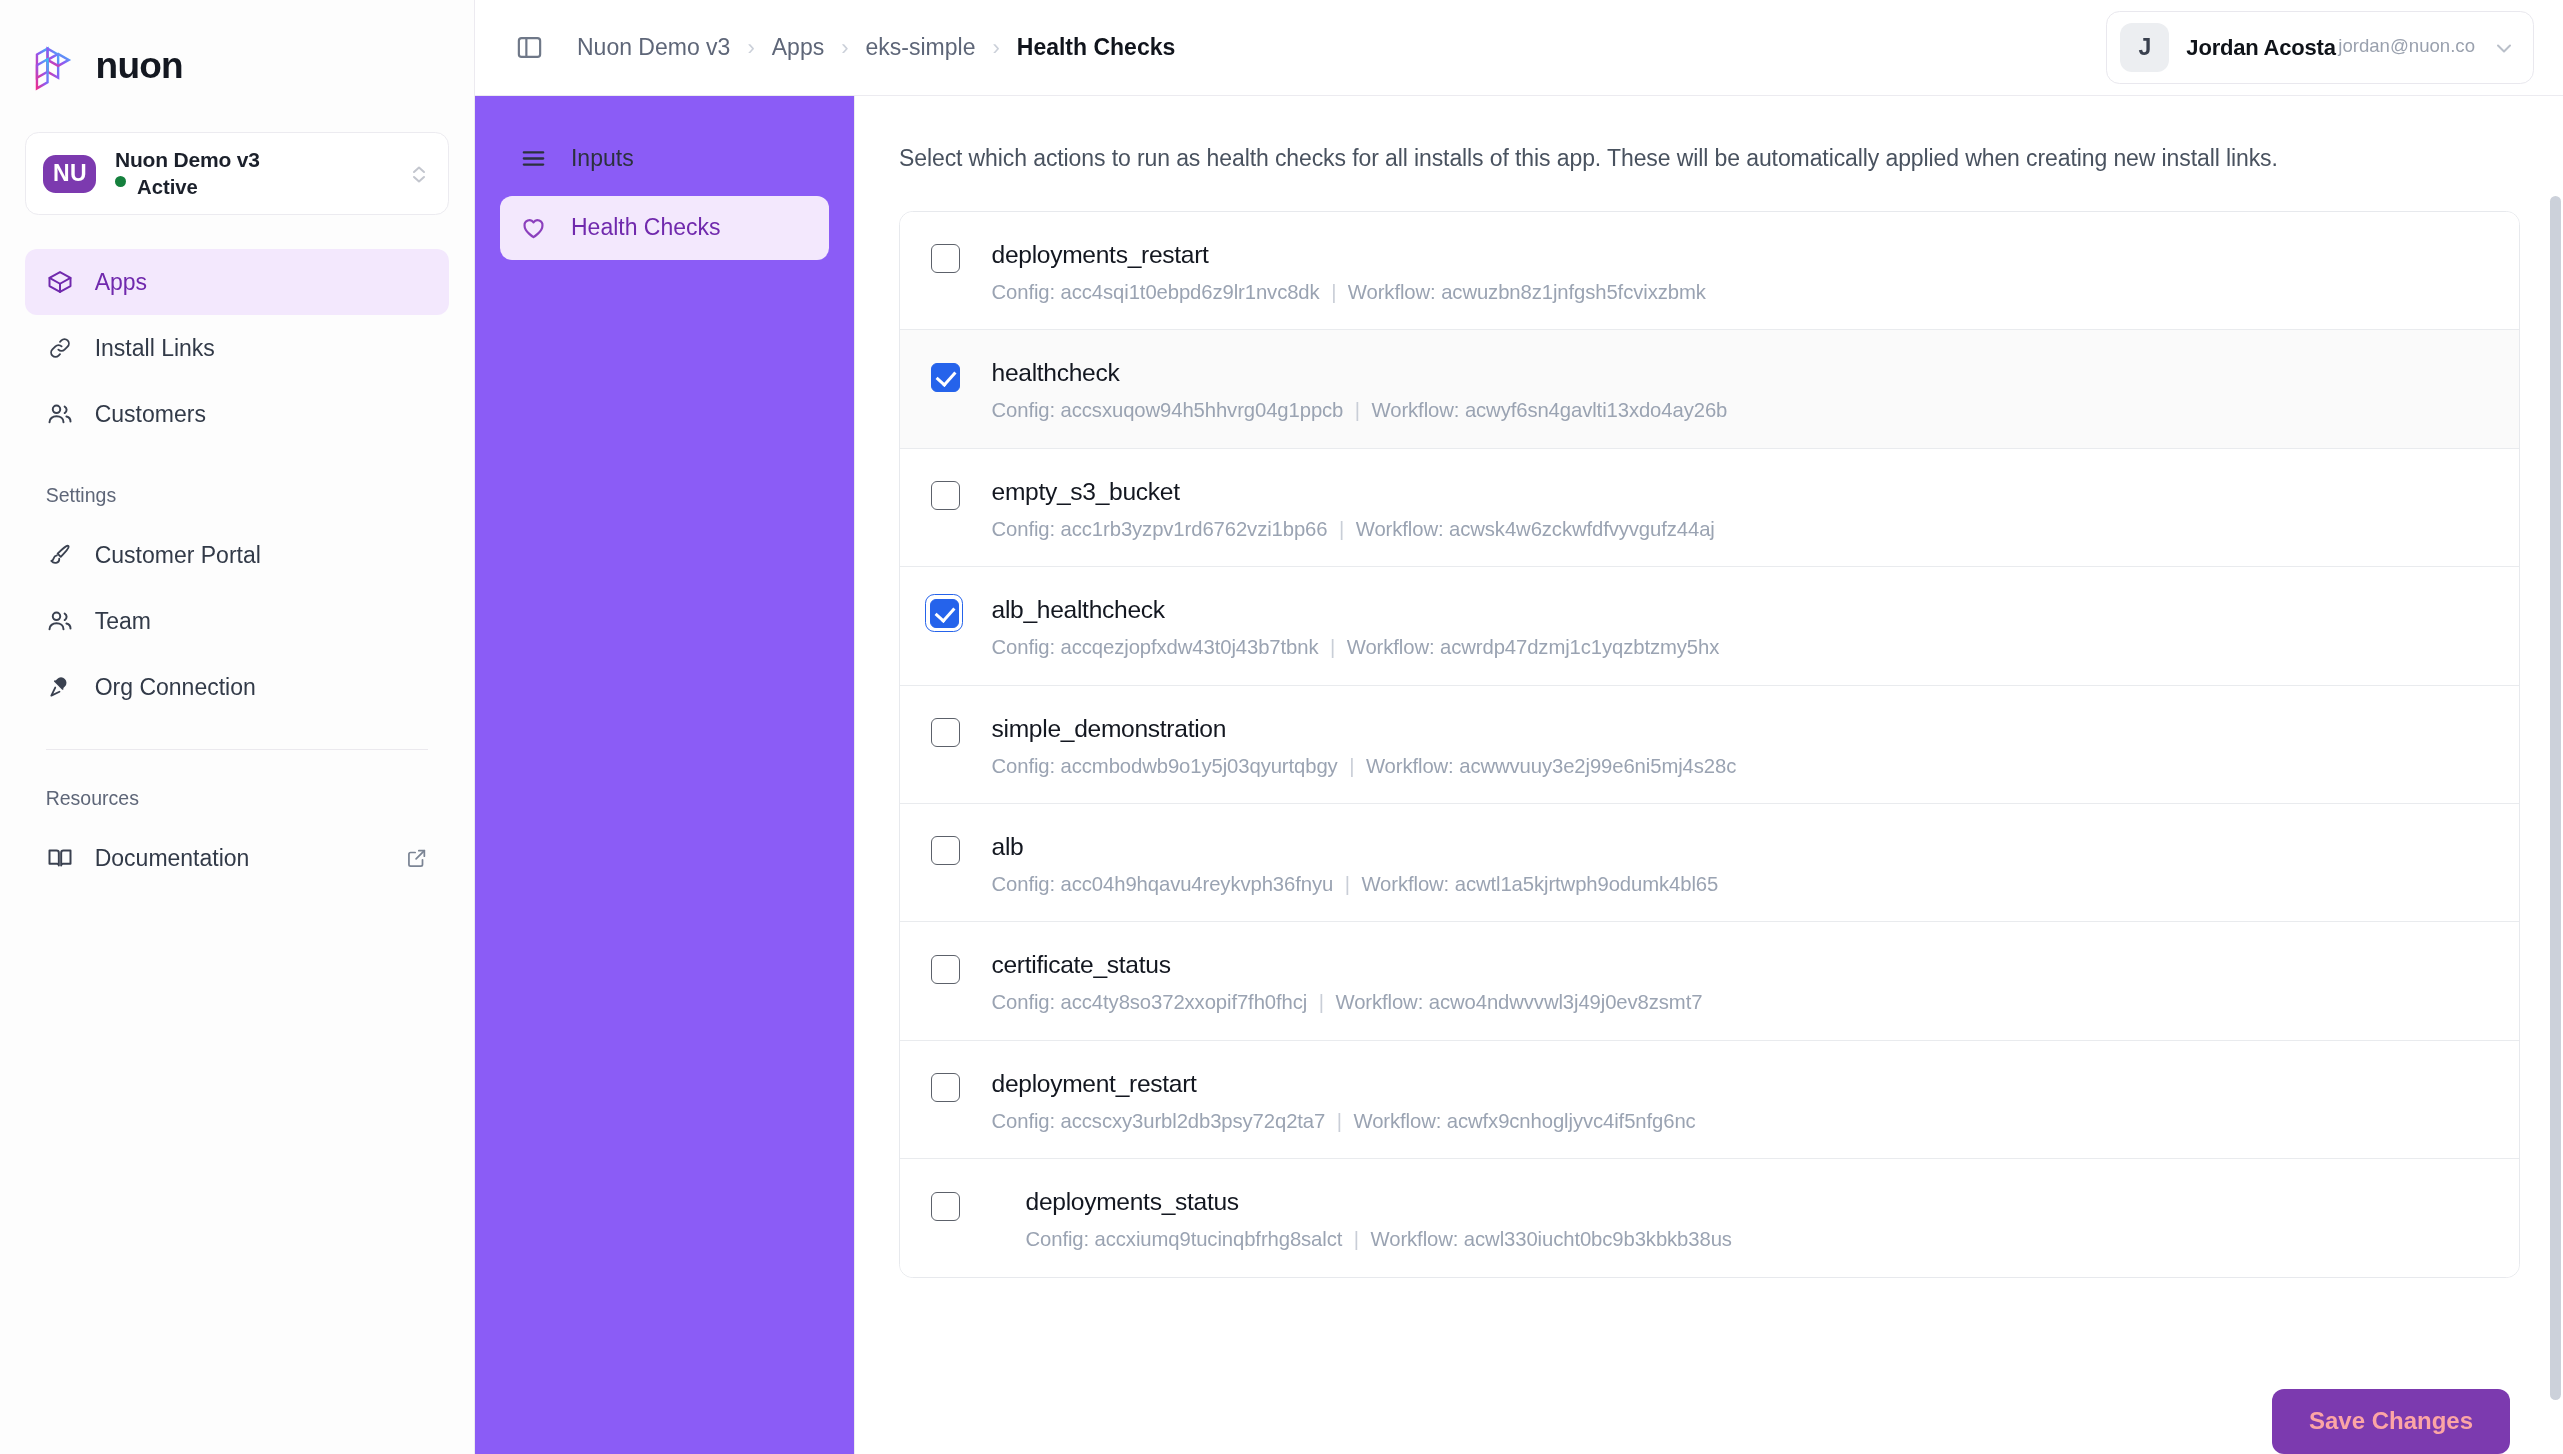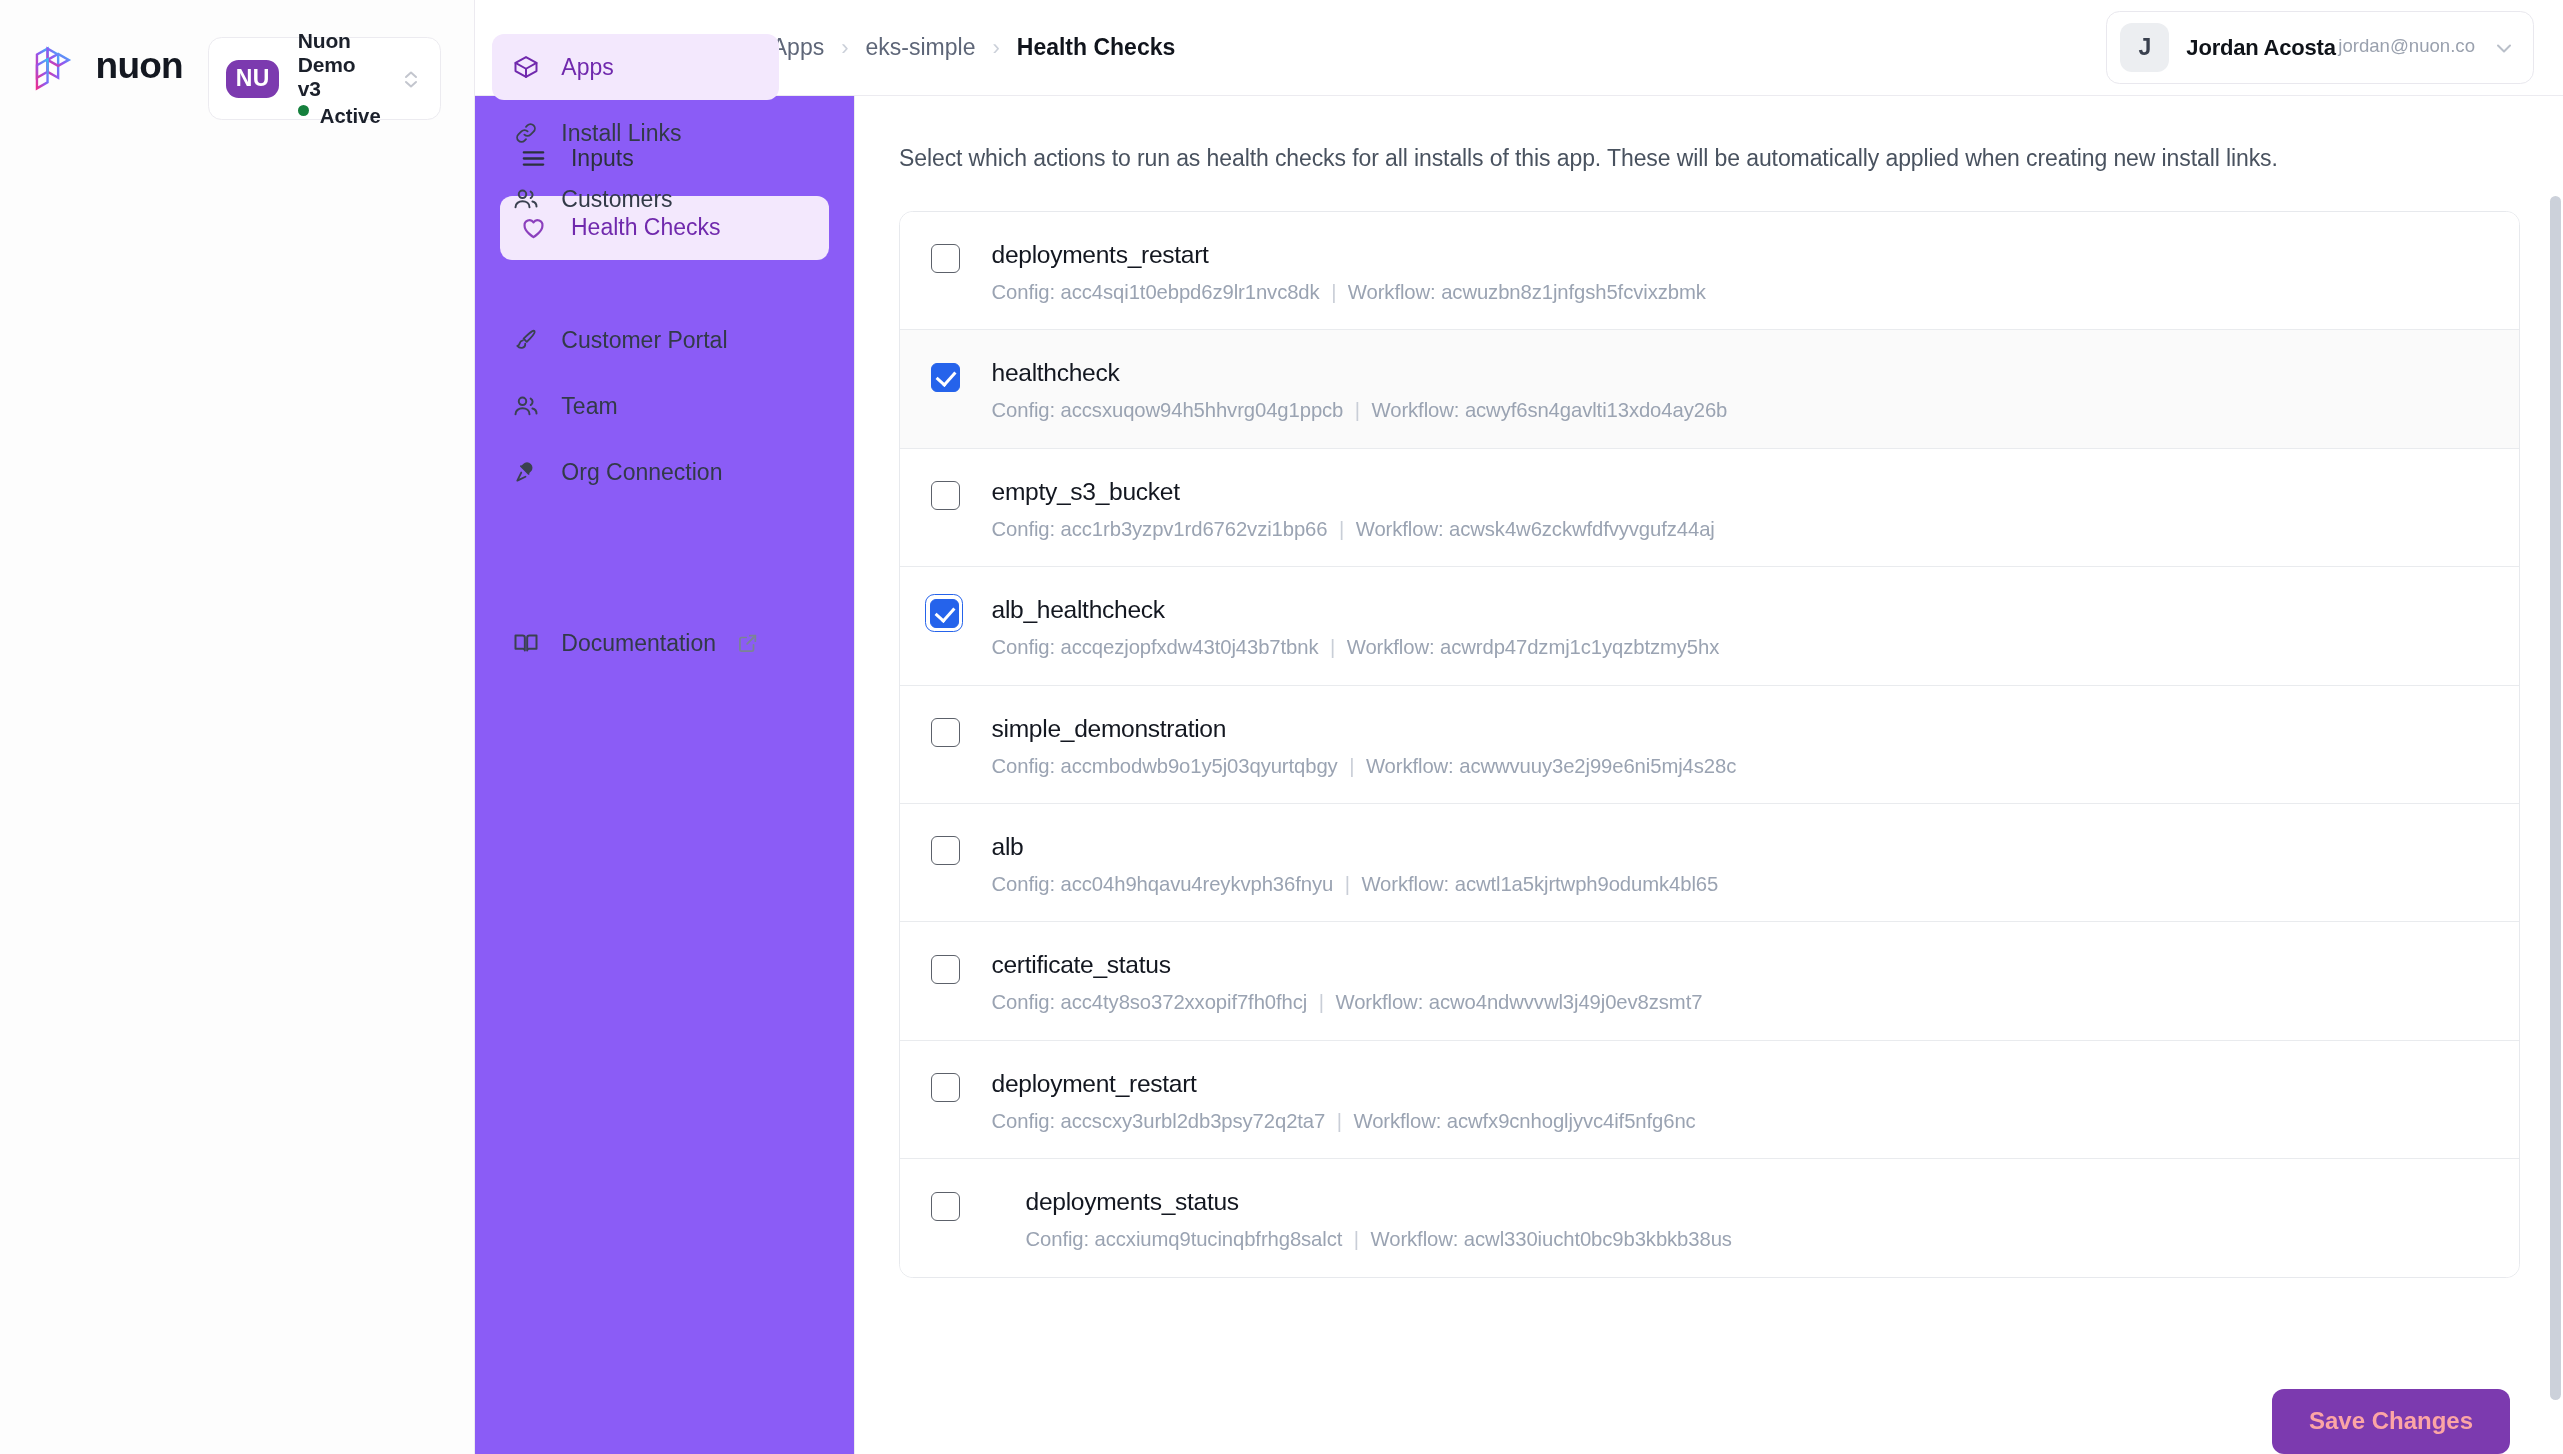--- a/index.html
+++ b/index.html
@@ -14,21 +14,21 @@
   .app { display:flex; width:2563px; height:1454px; }
 
   
   .sidebar {
     width:475px;
     min-width:475px;
     height:1454px;
     background:#fdfdfd;
     border-right:0.8px solid #eceaf0;
     display:flex;
-    flex-direction:row;
+    flex-direction:column;
     padding:0;
   }
   .brand {
     display:flex;
     align-items:center;
     gap:13.6px;
     padding:37px 0 0 29px;
     height:95px;
   }
   .brand-mark { width:53px; height:53px; flex:0 0 53px; }

